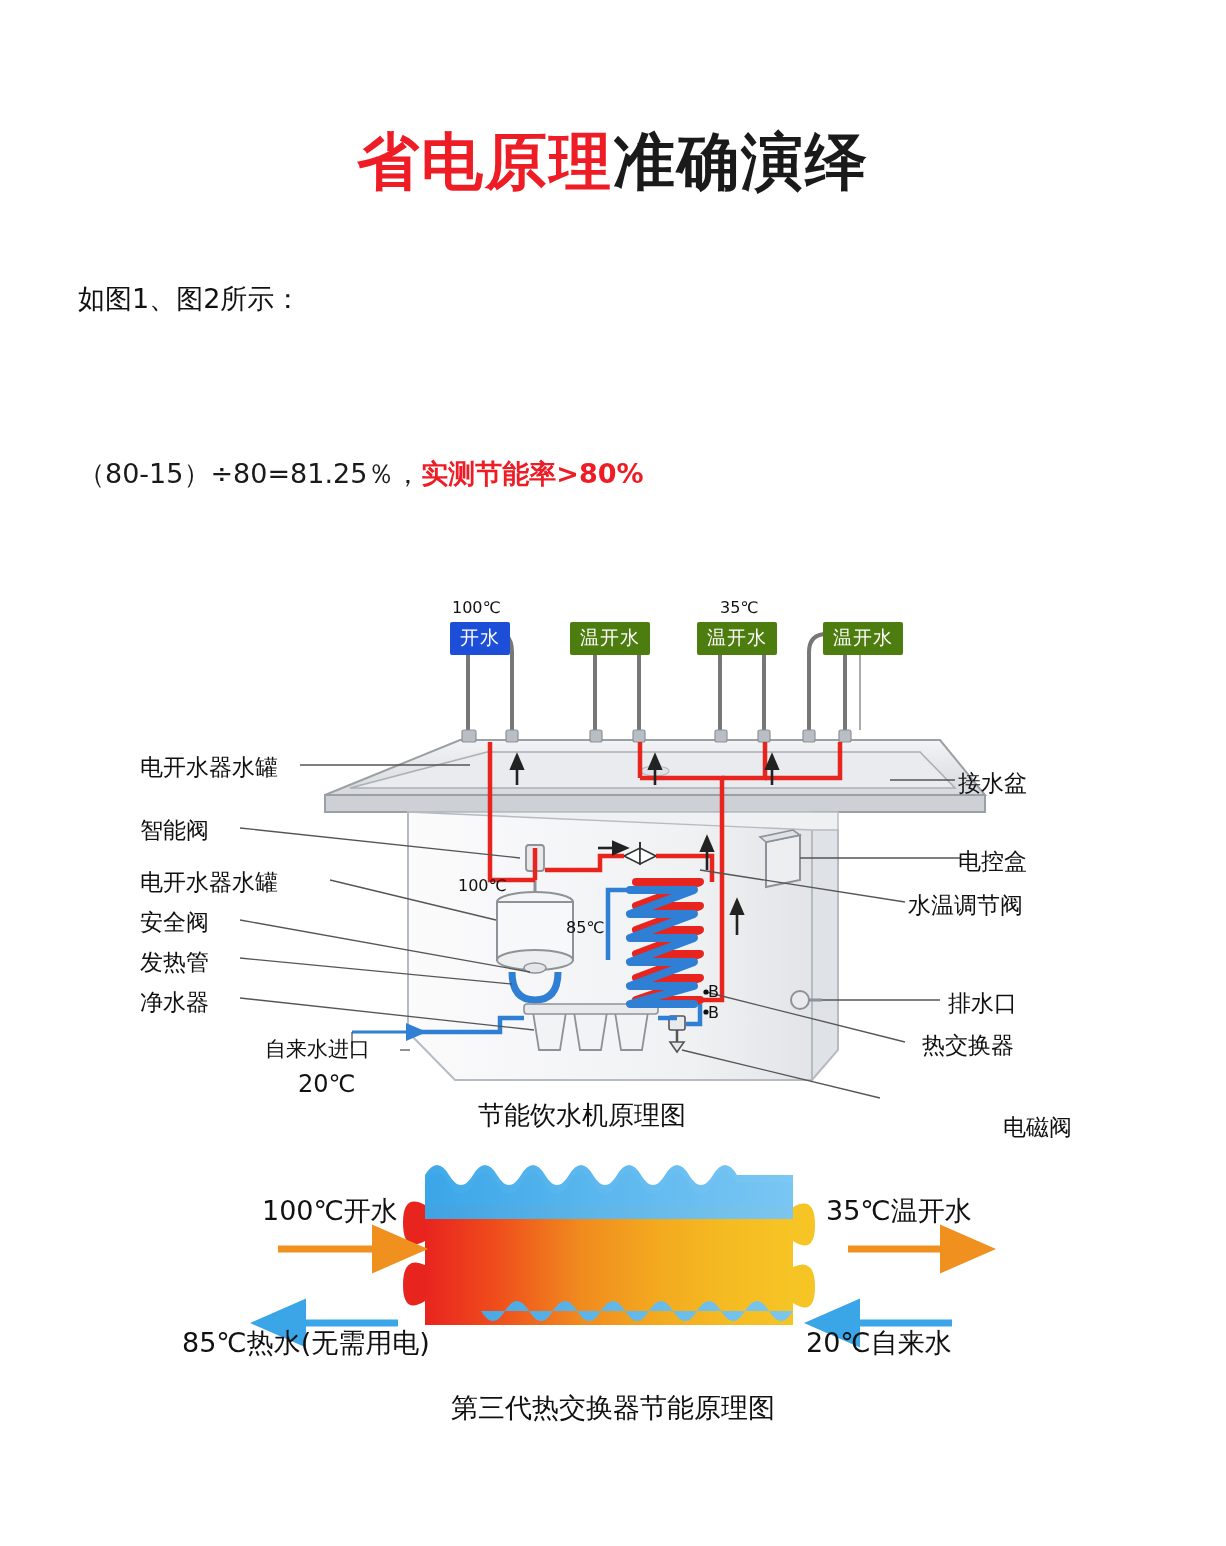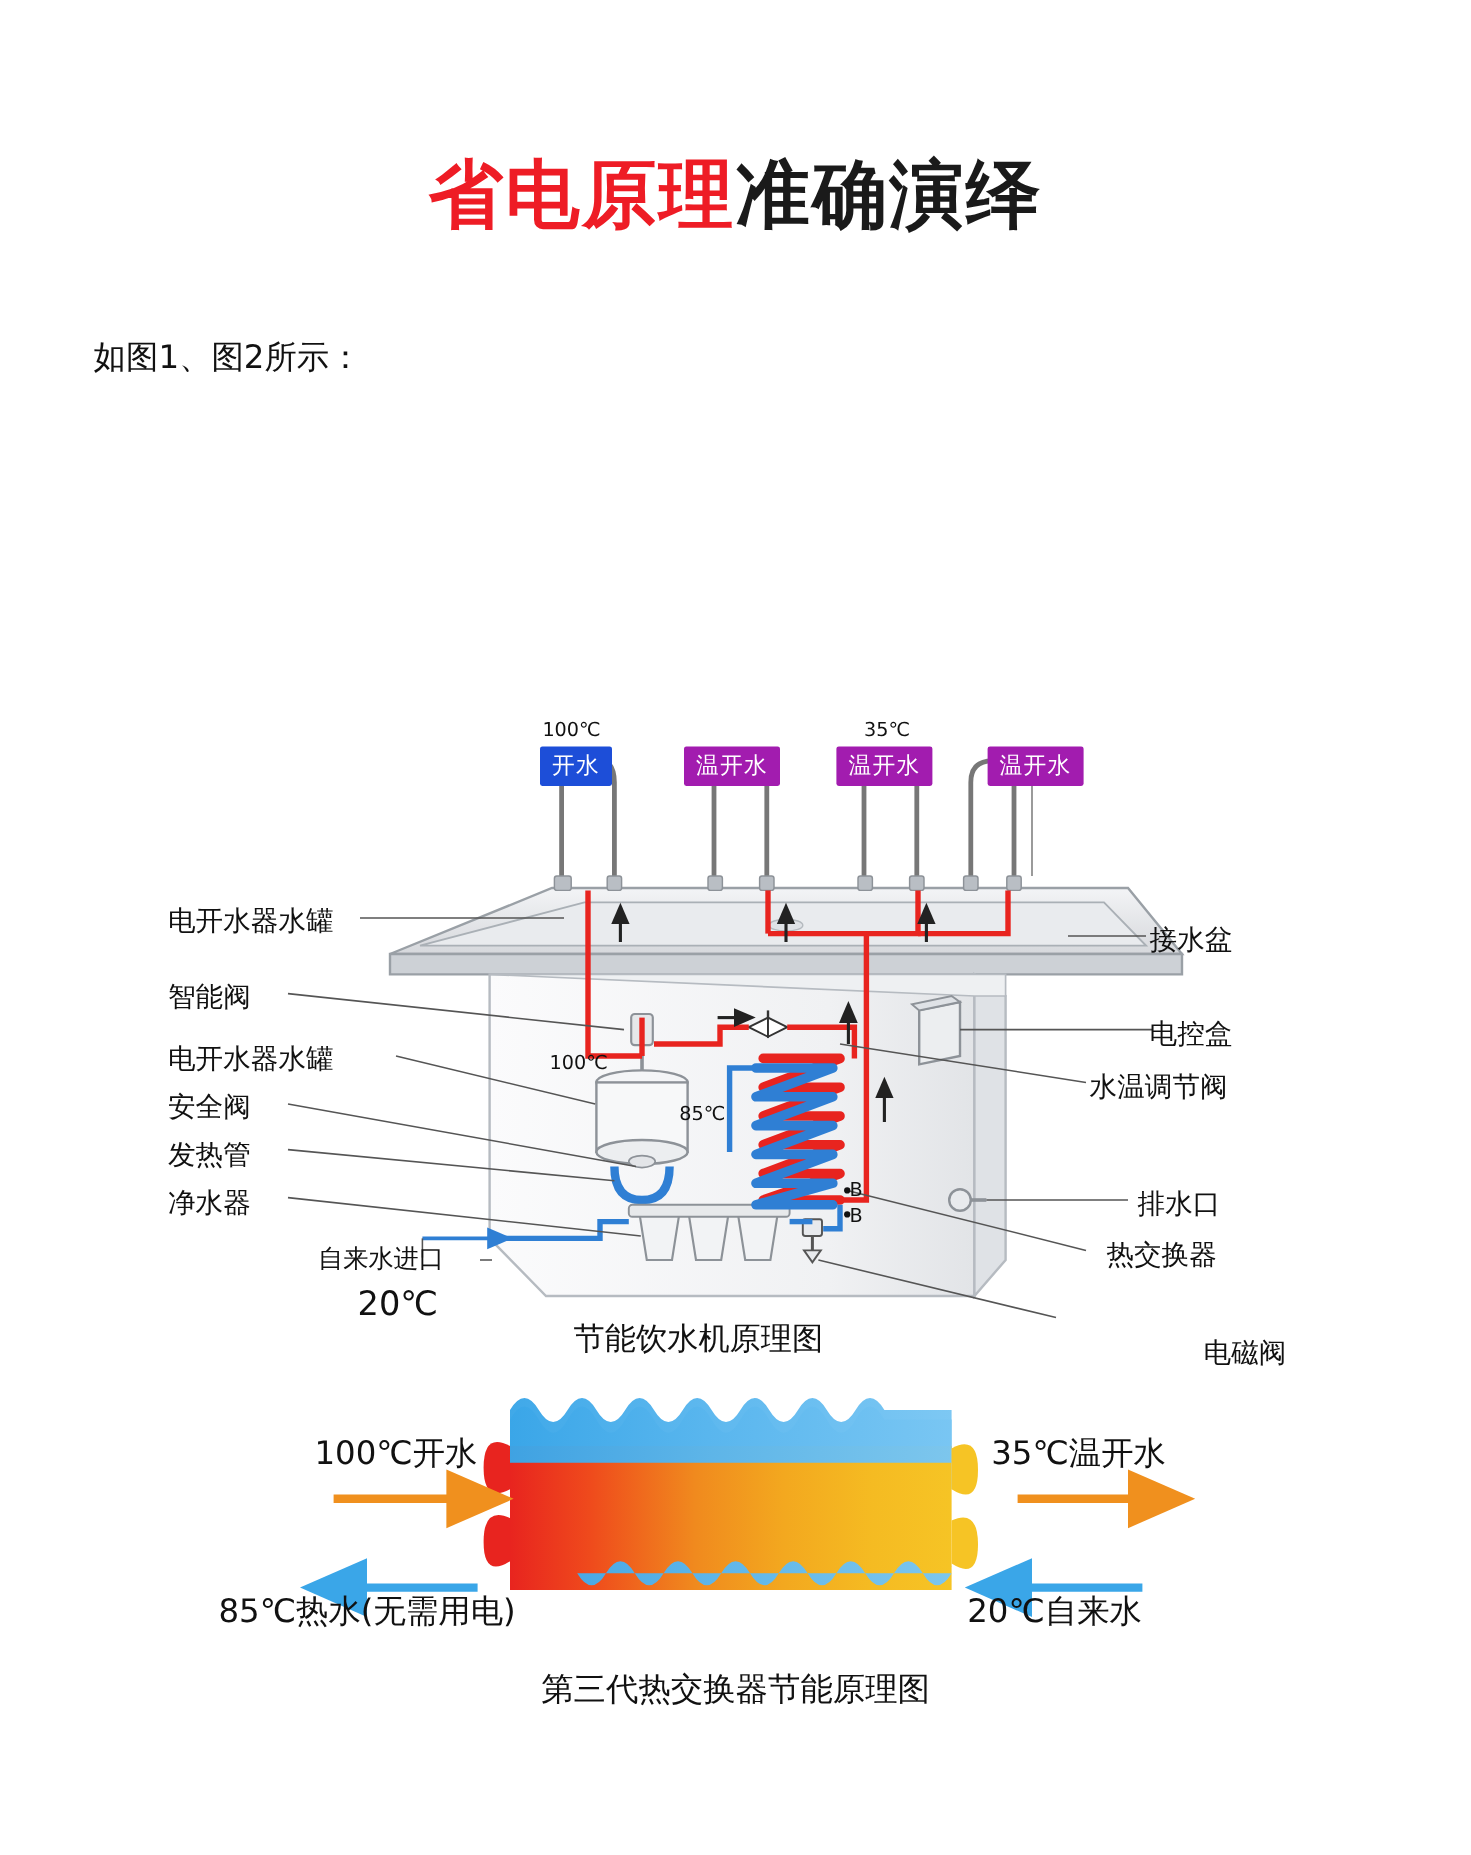--- a/index.html
+++ b/index.html
@@ -69,21 +69,21 @@
     position: absolute;
     font-size: 23px;
     color: #111;
     white-space: nowrap;
   }
 
   .tag {
     position: absolute;
     font-size: 19px;
     color: #fff;
-    background: #a21caf;
+    background: #4d7c0f;
     padding: 3px 10px 4px 10px;
     border-radius: 2px;
     white-space: nowrap;
     letter-spacing: 1px;
   }
   .tag.orange { background: #1d4ed8; }
   .temp {
     position: absolute;
     font-size: 16px;
     color: #111;
@@ -127,20 +127,23 @@
 
 <div class="title">
   <span class="red">省电原理</span><span class="dark">准确演绎</span>
 </div>
 
 <div class="intro">
   <div class="line">如图1、图2所示：</div>
 </div>
 
 <div class="ratio">
+  <div>
+    <span>（80-15）÷80=81.25％，</span><span class="red">实测节能率&gt;80%</span>
+  </div>
 </div>
 
 <div class="schematic">
 
   <svg width="1226" height="560" viewBox="0 0 1226 560">
     <defs>
       <marker id="arrRed" markerWidth="8" markerHeight="8" refX="4" refY="4" orient="auto">
         <path d="M0,1 L7,4 L0,7 z" fill="#e8241f"></path>
       </marker>
       <marker id="arrBlk" markerWidth="8" markerHeight="8" refX="4" refY="4" orient="auto">
@@ -316,21 +319,21 @@
   <span class="lbl" style="left:140px; top:407px;">净水器</span>
 
   <span class="lbl" style="left:958px; top:188px;">接水盆</span>
   <span class="lbl" style="left:958px; top:266px;">电控盒</span>
   <span class="lbl" style="left:908px; top:310px;">水温调节阀</span>
   <span class="lbl" style="left:948px; top:408px;">排水口</span>
   <span class="lbl" style="left:922px; top:450px;">热交换器</span>
   <span class="lbl" style="left:1003px; top:508px;margin-top:24px;">电磁阀</span>
 
   <span class="lbl" style="left:265px; top:455px; font-size:21px;">自来水进口</span>
-  <span class="temp" style="left:298px; top:490px; font-size:28px;">20℃</span>
+  <span class="temp" style="left:298px; top:490px; font-size:24px;">20℃</span>
 
   <span class="temp" style="left:458px; top:296px;">100℃</span>
   <span class="temp" style="left:566px; top:338px;">85℃</span>
 
   <span class="temp" style="left:708px; top:402px;">B</span>
   <span class="temp" style="left:708px; top:423px;">B</span>
 
   <span class="caption" style="left:478px; top:518px;">节能饮水机原理图</span>
 </div>
 

